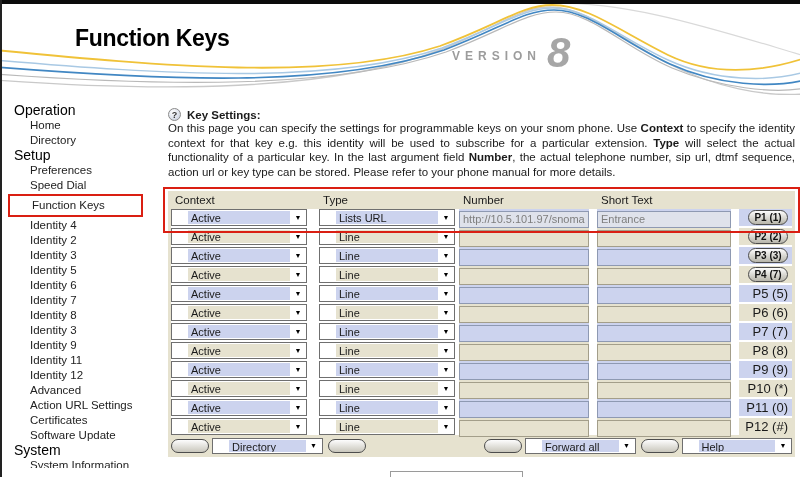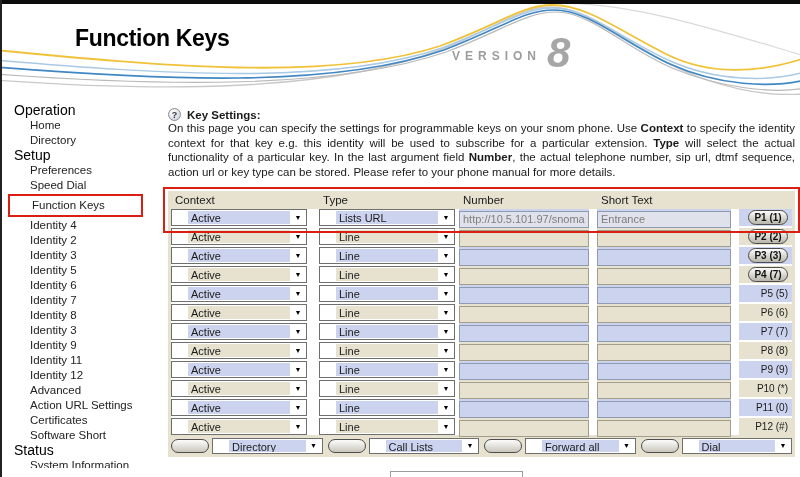--- a/index.html
+++ b/index.html
@@ -62,21 +62,21 @@
 
   .inp { width:100%; height:17px; border:1px solid #8e99b2; font-size:11px; padding:0 3px;
     font-family:inherit; color:#1a1a1a; outline:none; }
   .blue  .inp { background:#ccd3ee; }
   .beige .inp { background:#e6e2cf; border-color:#a39e8a; }
   .inp.dis { background:#dfe2eb; color:#7e7e7e; border-color:#8e99b2; }
 
   .pkey-btn { height:15px; min-width:40px; padding:0 5px; border-radius:8px; border:1.5px solid #4c4c4c;
     background:linear-gradient(#fdfdfd,#b7b5aa); font-size:10px; font-weight:bold; color:#111;
     font-family:inherit; line-height:11px; cursor:pointer; }
-  .pkey-label { font-size:10px; color:#1a1a1a; }
+  .pkey-label { font-size:13px; color:#1a1a1a; }
 
   .tfoot { display:flex; align-items:center; height:17px; margin-top:2px; background:#e6e2cf; gap:5px; }
   .fgroup { flex:1; display:flex; align-items:center; gap:3px; }
   .pill { height:14px; width:38px; flex:none; border-radius:7px; border:1.5px solid #4c4c4c;
     background:linear-gradient(#fdfdfd,#c9c7bc); cursor:pointer; }
   .fgroup .sel { height:16px; }
   .fgroup .sel-text { background:#ccd3ee; }
 
   .partial-input { position:absolute; left:390px; top:471px; width:133px; height:10px;
     background:#fff; border:1px solid #9a9a9a; }
@@ -116,22 +116,22 @@
       <div class="sb-item">Identity 6</div>
       <div class="sb-item">Identity 7</div>
       <div class="sb-item">Identity 8</div>
       <div class="sb-item">Identity 3</div>
       <div class="sb-item">Identity 9</div>
       <div class="sb-item">Identity 11</div>
       <div class="sb-item">Identity 12</div>
       <div class="sb-item">Advanced</div>
       <div class="sb-item">Action URL Settings</div>
       <div class="sb-item">Certificates</div>
-      <div class="sb-item">Software Short</div>
-      <div class="sb-header">Status</div>
+      <div class="sb-item">Software Update</div>
+      <div class="sb-header">System</div>
       <div class="sb-item partial">System Information</div>
     </div>
 
   <div class="main">
     <div class="kt-row">
       <span class="help-icon">?</span>
       <span class="kt-title">Key Settings:</span>
     </div>
     <div class="desc"><span>On this page you can specify the settings for programmable keys on your snom phone. Use </span><b>Context</b><span> to specify the identity context for that key e.g. this identity will be used to subscribe for a particular extension. </span><b>Type</b><span> will select the actual functionality of a particular key. In the last argument field </span><b>Number</b><span>, the actual telephone number, sip url, dtmf sequence, action url or key type can be stored. Please refer to your phone manual for more details.</span></div>
 
@@ -428,36 +428,32 @@
       <div class="tfoot">
           <div class="fgroup">
             <button class="pill"></button>
             <div class="sel">
               <div class="sel-text">Directory</div>
               <div class="sel-arrow">▼</div>
             </div>
           </div>
           <div class="fgroup">
             <button class="pill"></button>
-            <div class="sel">
-              <div class="sel-text">Call Lists</div>
-              <div class="sel-arrow">▼</div>
-            </div>
           </div>
           <div class="fgroup">
             <button class="pill"></button>
             <div class="sel">
               <div class="sel-text">Forward all</div>
               <div class="sel-arrow">▼</div>
             </div>
           </div>
           <div class="fgroup">
             <button class="pill"></button>
             <div class="sel">
-              <div class="sel-text">Dial</div>
+              <div class="sel-text">Help</div>
               <div class="sel-arrow">▼</div>
             </div>
           </div>
         </div>
     </div>
   </div>
 </div>
 
 <div class="partial-input"></div>
 

